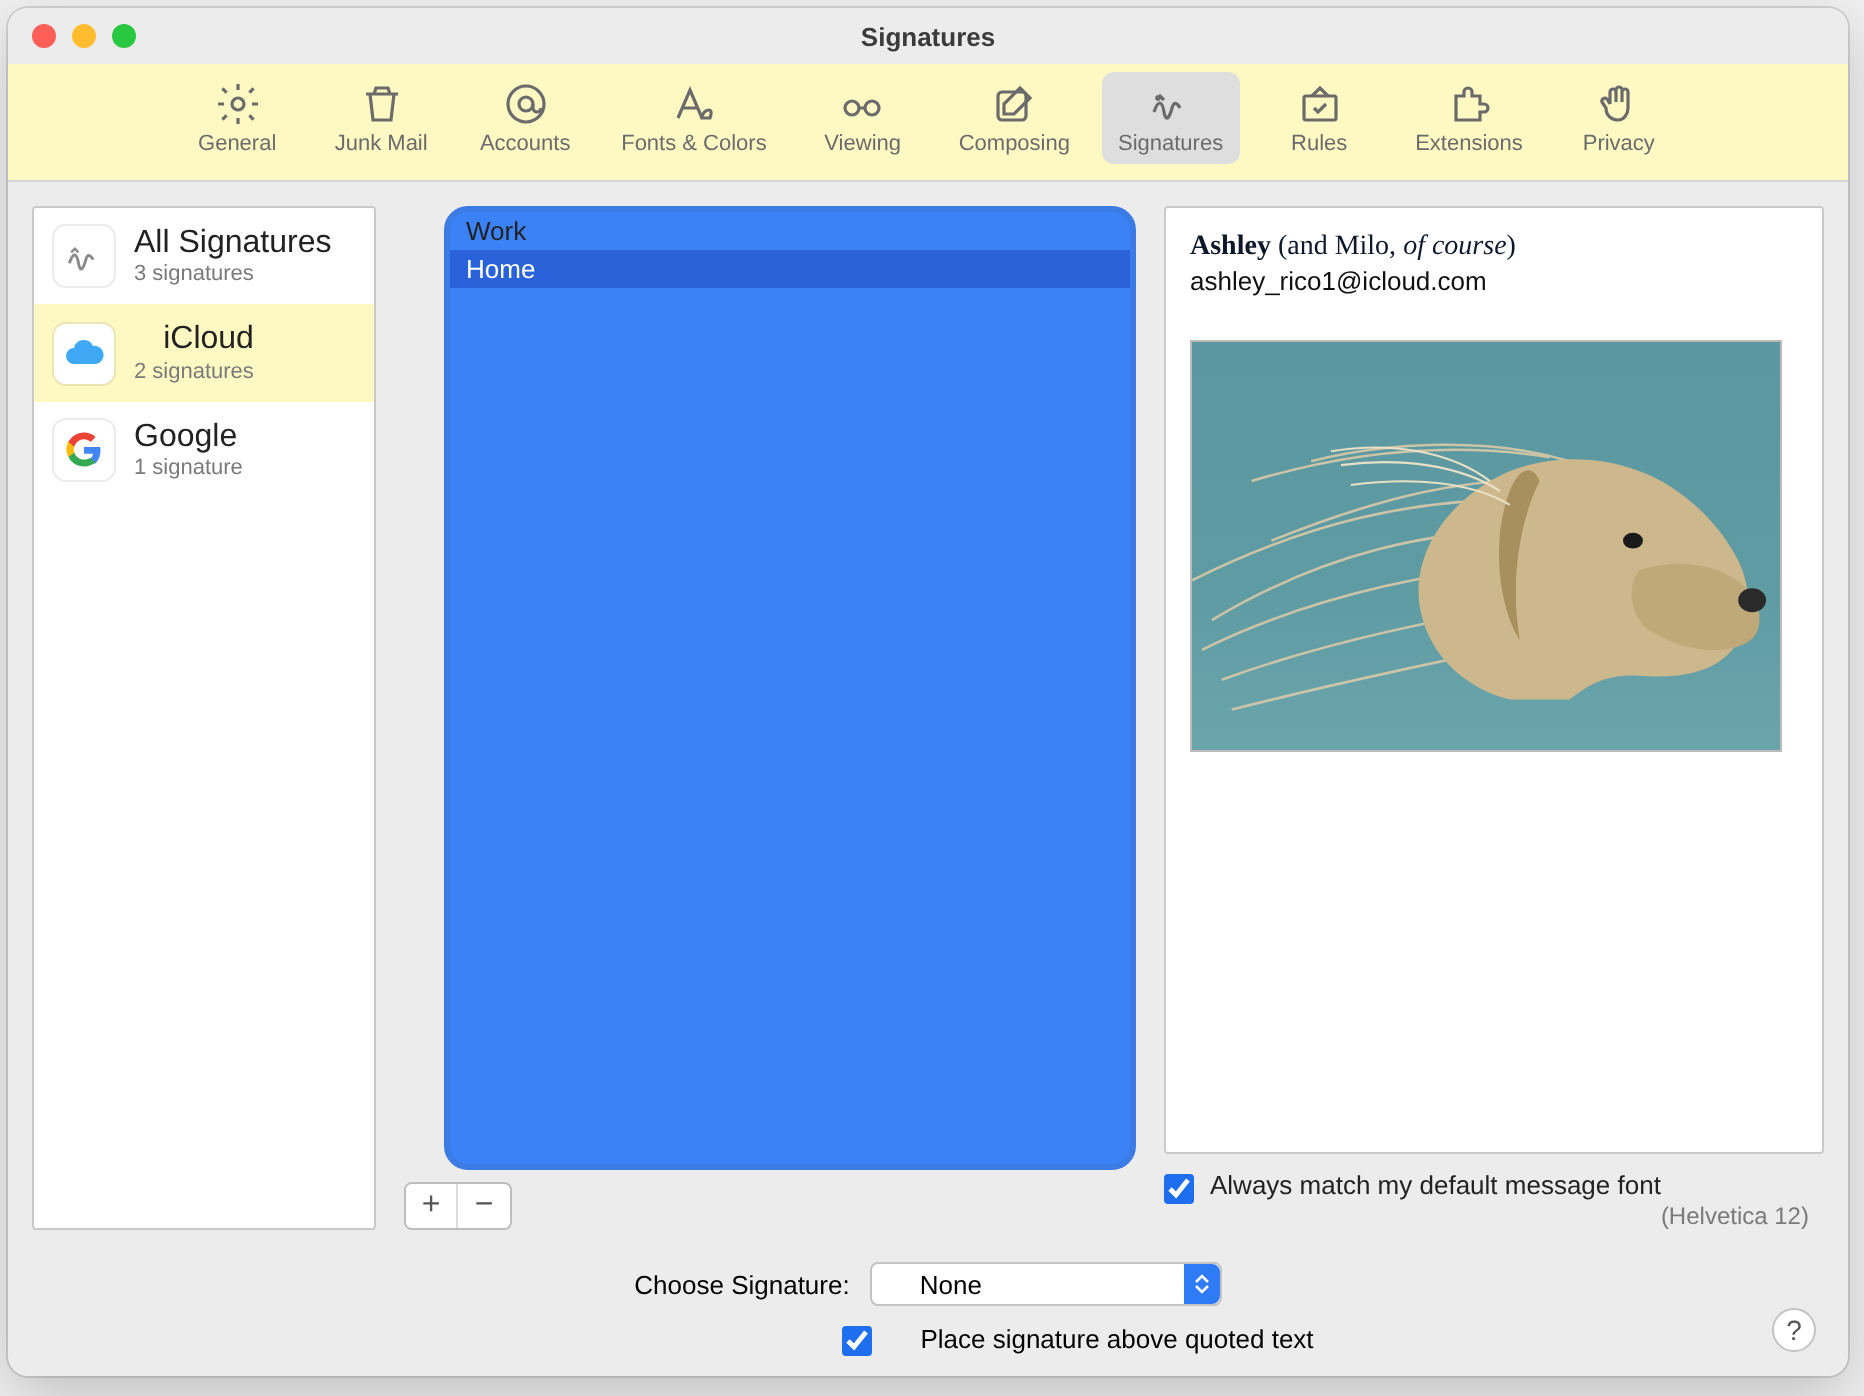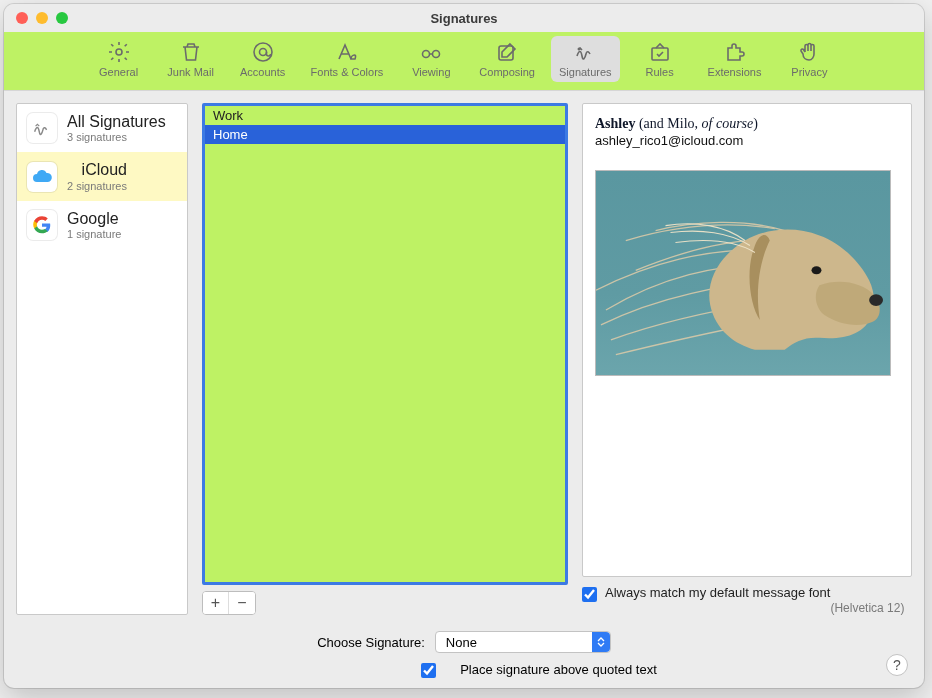--- a/index.html
+++ b/index.html
@@ -48,21 +48,21 @@
       font-size: 13px;
       font-weight: 600;
       color: #3b3b3b;
     }
     .toolbar {
       display: flex;
       justify-content: center;
       gap: 8px;
       padding: 4px 0 8px;
       border-bottom: 1px solid #d6d6d6;
-      background: #bef264;
+      background: #fef9c3;
     }
     .tool {
       display: flex;
       flex-direction: column;
       align-items: center;
       gap: 2px;
       padding: 4px 8px;
       border-radius: 6px;
       color: #6b6b6b;
       font-size: 11px;
@@ -132,24 +132,25 @@
       font-size: 11px;
       color: #7a7a7a;
     }
     .mid-col {
       width: 366px;
       display: flex;
       flex-direction: column;
     }
     .sig-list {
       flex: 1;
-      background: #bef264;
+      background: #3b82f6;
       border: 3px solid #3c7ae4;
-      border-radius: 2px;
+      border-radius: 12px;
       overflow: hidden;
+      margin-left: 20px;
     }
     .sig-row {
       padding: 2px 8px;
       font-size: 13px;
       color: #222;
     }
     .sig-row.selected {
       background: #2962d9;
       color: #fff;
     }
@@ -254,21 +255,21 @@
     }
     .selectwrap {
       position: relative;
       width: 176px;
       height: 22px;
       background: #fff;
       border: 1px solid #c3c3c3;
       border-radius: 4px;
       display: flex;
       align-items: center;
-      padding-left: 10px;
+      padding-left: 24px;
       font-size: 13px;
     }
     .selectcaret {
       position: absolute;
       right: 0;
       top: 0;
       width: 18px;
       height: 100%;
       background: #2f7bf5;
       border-radius: 0 4px 4px 0;

